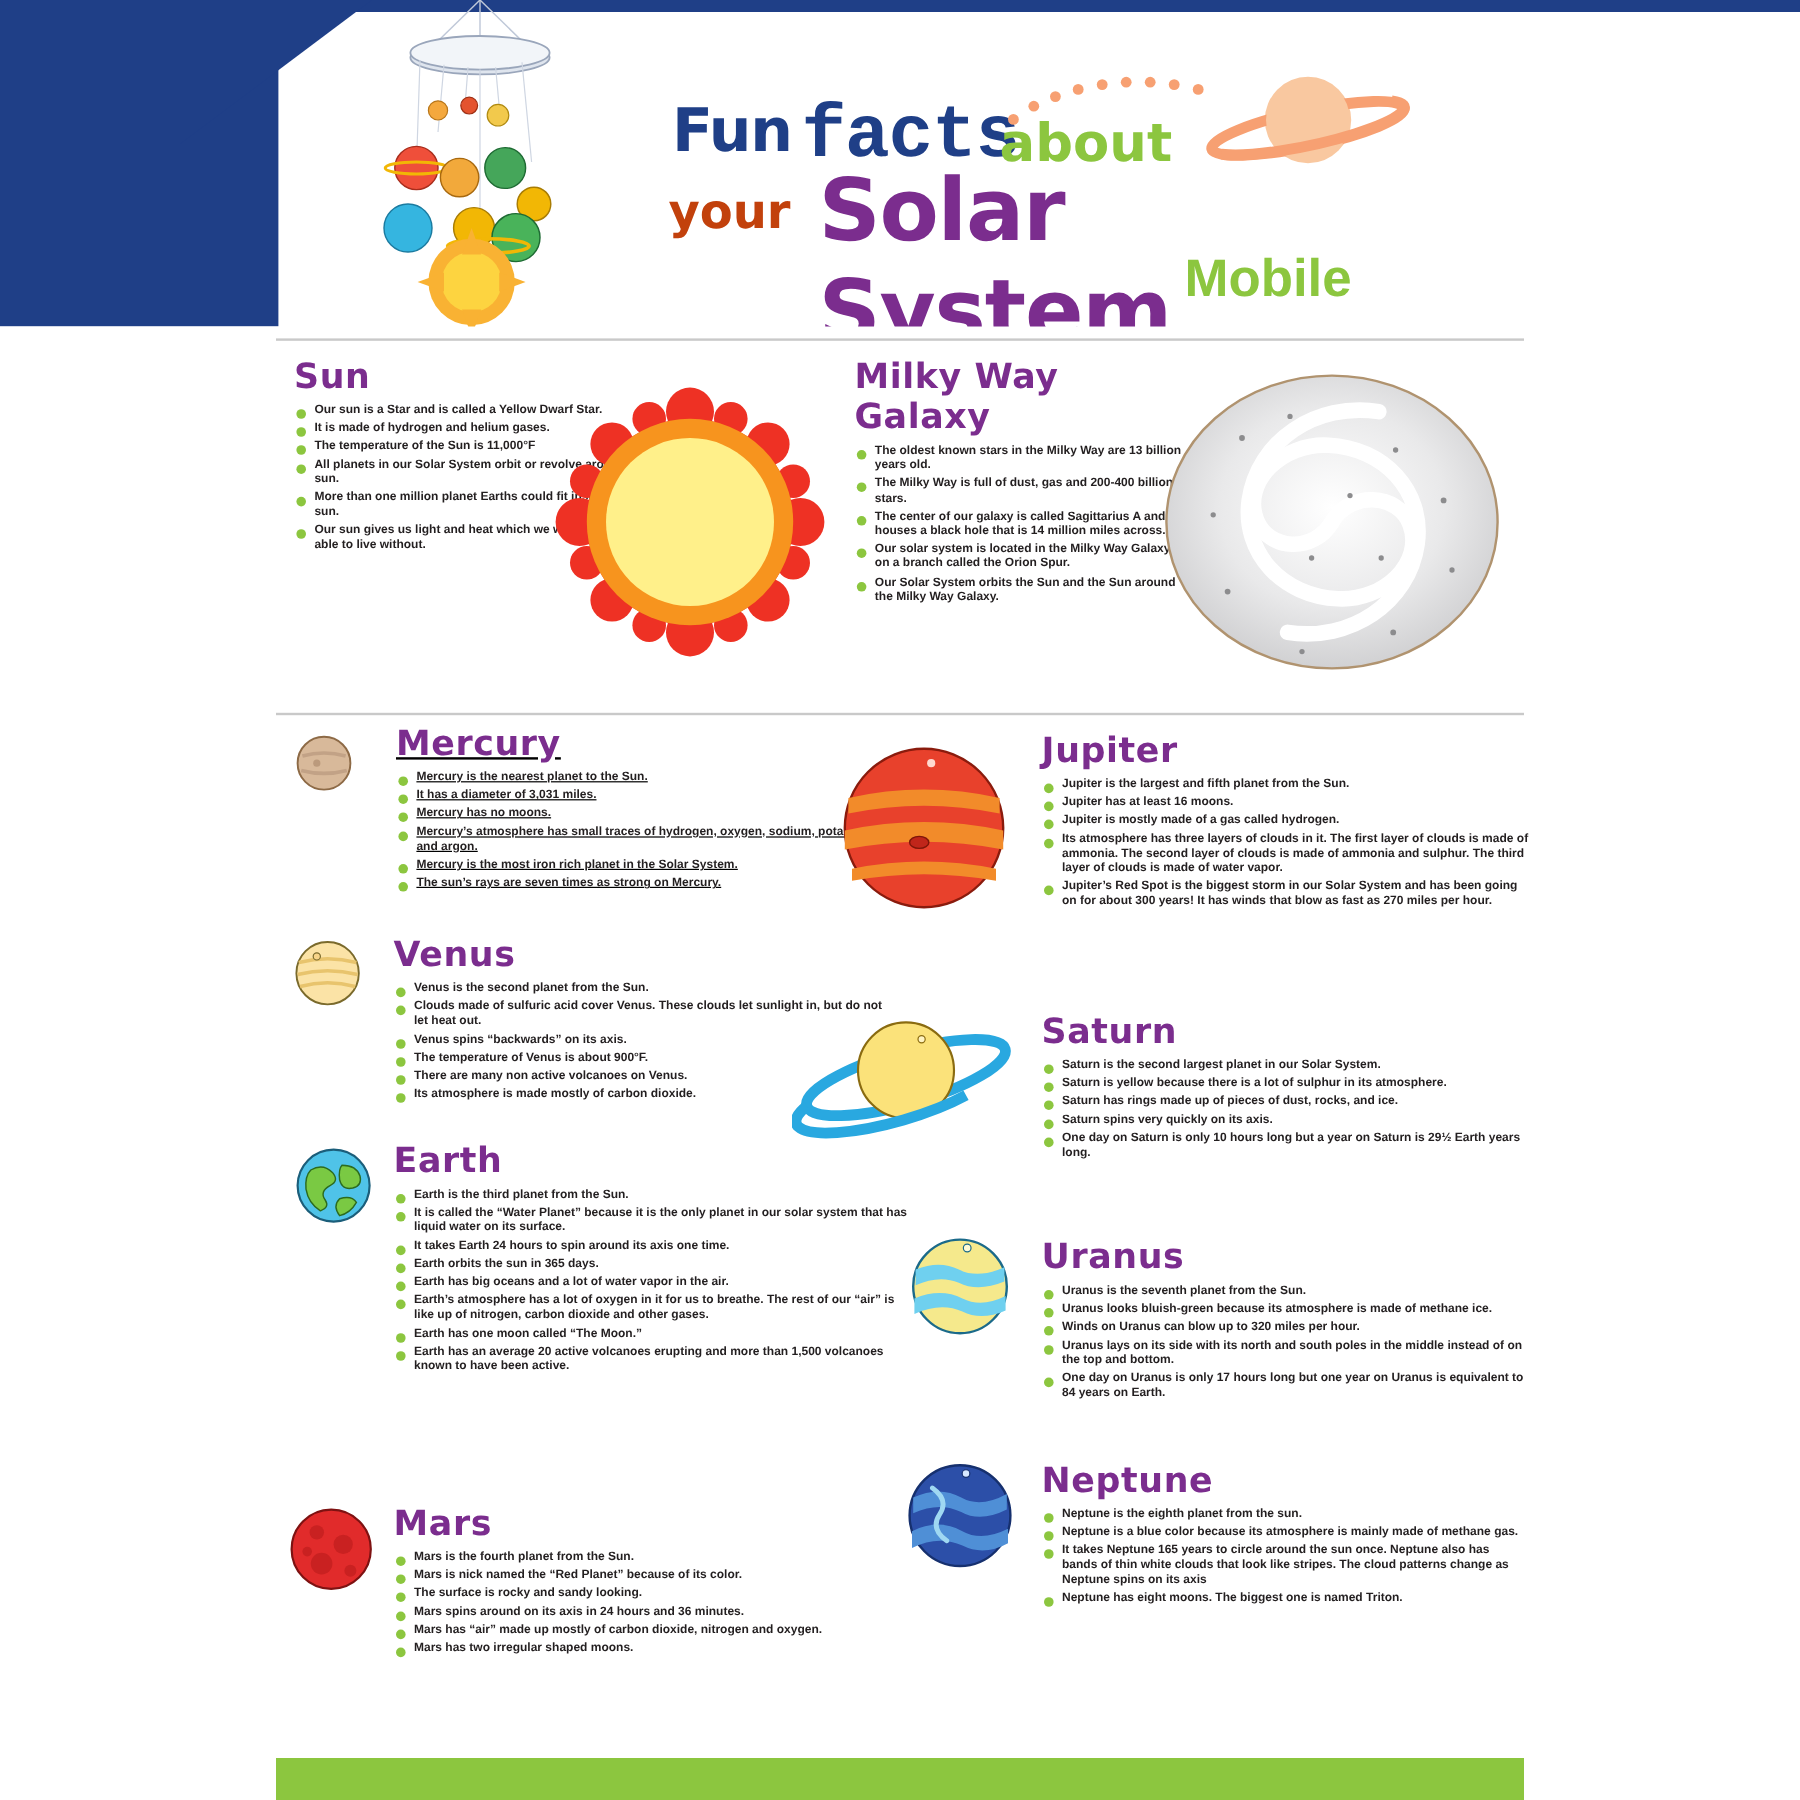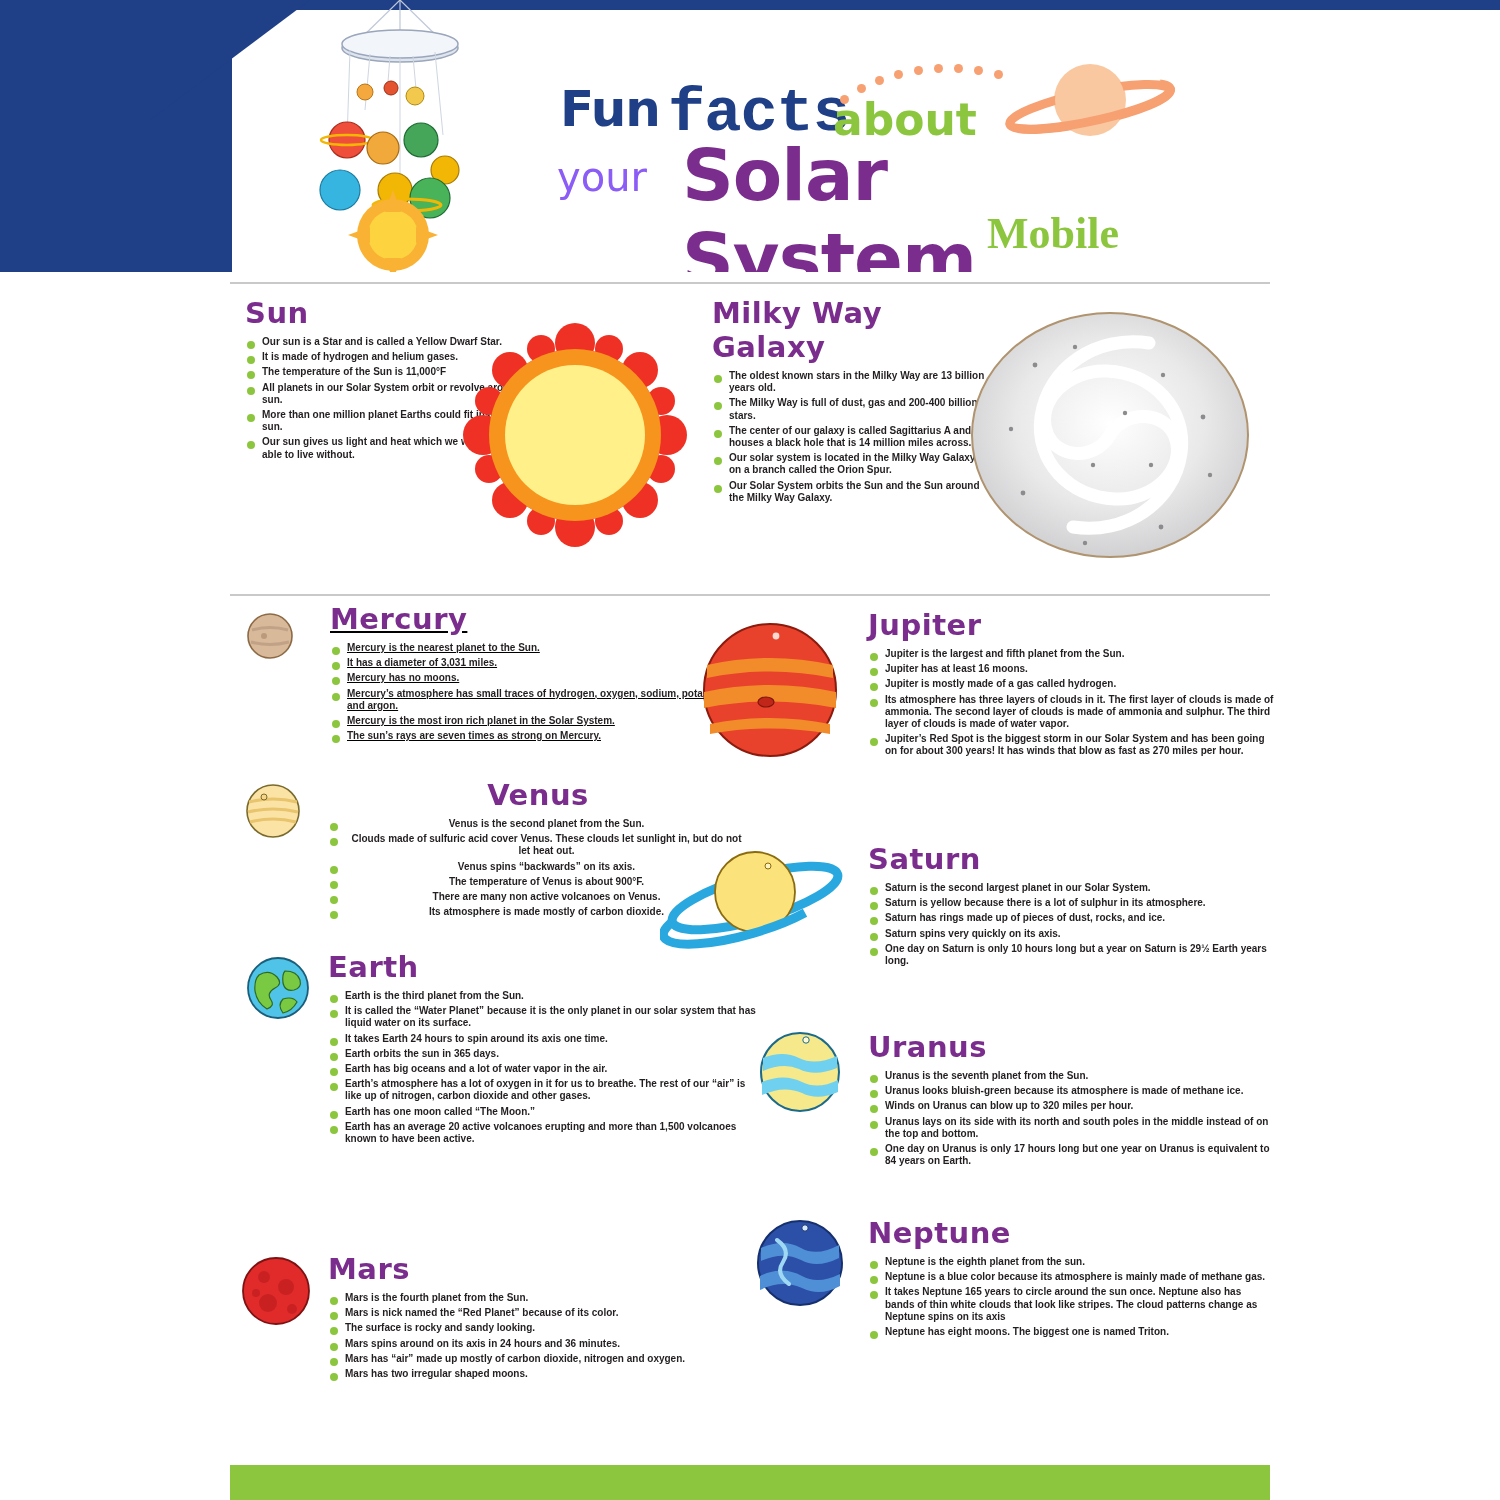--- a/index.html
+++ b/index.html
@@ -40,32 +40,32 @@
     font-size:62px;font-weight:bold;color:#1f3f87;letter-spacing:-1px;
     font-family:Liberation Mono, monospace;
   }
   .t-about{
     position:absolute;left:273px;top:14px;
     font-size:44px;font-weight:bold;color:#8cc63f;
     font-family:"DejaVu Sans", sans-serif;
   }
   .t-your{
     position:absolute;left:-3px;top:74px;
-    font-size:40px;font-weight:normal;color:#8b5cf6;
+    font-size:40px;font-weight:bold;color:#c2410c;
     font-family:"DejaVu Sans", sans-serif;
   }
   .t-solar{
     position:absolute;left:122px;top:53px;
     font-size:72px;font-weight:bold;color:#7b2d8e;letter-spacing:-1px;
     font-family:"DejaVu Sans", sans-serif;
   }
   .t-mobile{
     position:absolute;left:427px;top:128px;
     font-size:44px;font-weight:bold;color:#8cc63f;
-    font-family:Liberation Serif, serif;
+    font-family:Liberation Sans, sans-serif;
   }
 
   
   .dots span{position:absolute;width:9px;height:9px;border-radius:50%;background:#f7a072;}
 
   
   .saturn-deco{position:absolute;left:995px;top:55px;width:190px;height:100px;}
 
   
   .mobile-illu{position:absolute;left:295px;top:0px;width:210px;height:290px;}
@@ -277,21 +277,21 @@
     </ul>
   </div>
 
   <svg class="p-icon" style="left:244px;top:782px;width:58px;height:58px;" viewBox="0 0 58 58">
     <circle cx="29" cy="29" r="26" fill="#fbe3a6" stroke="#7a6a2c" stroke-width="1.6"></circle>
     <path d="M5 20 q24 -6 48 0" stroke="#e8c46d" stroke-width="3" fill="none"></path>
     <path d="M4 30 q25 -6 50 0" stroke="#e8c46d" stroke-width="3" fill="none"></path>
     <path d="M6 40 q23 -6 46 0" stroke="#e8c46d" stroke-width="3" fill="none"></path>
     <circle cx="20" cy="15" r="3" fill="#f7d489" stroke="#7a6a2c" stroke-width="1"></circle>
   </svg>
-  <div class="p-text" style="left:328px;top:778px;width:420px;text-align:center;">
+  <div class="p-text" style="left:328px;top:778px;width:420px;">
     <h2 class="sec-title">Venus</h2>
     <ul class="facts">
       <li>Venus is the second planet from the Sun.</li>
       <li>Clouds made of sulfuric acid cover Venus. These clouds let sunlight in, but do not let heat out.</li>
       <li>Venus spins “backwards” on its axis.</li>
       <li>The temperature of Venus is about 900°F.</li>
       <li>There are many non active volcanoes on Venus.</li>
       <li>Its atmosphere is made mostly of carbon dioxide.</li>
     </ul>
   </div>

